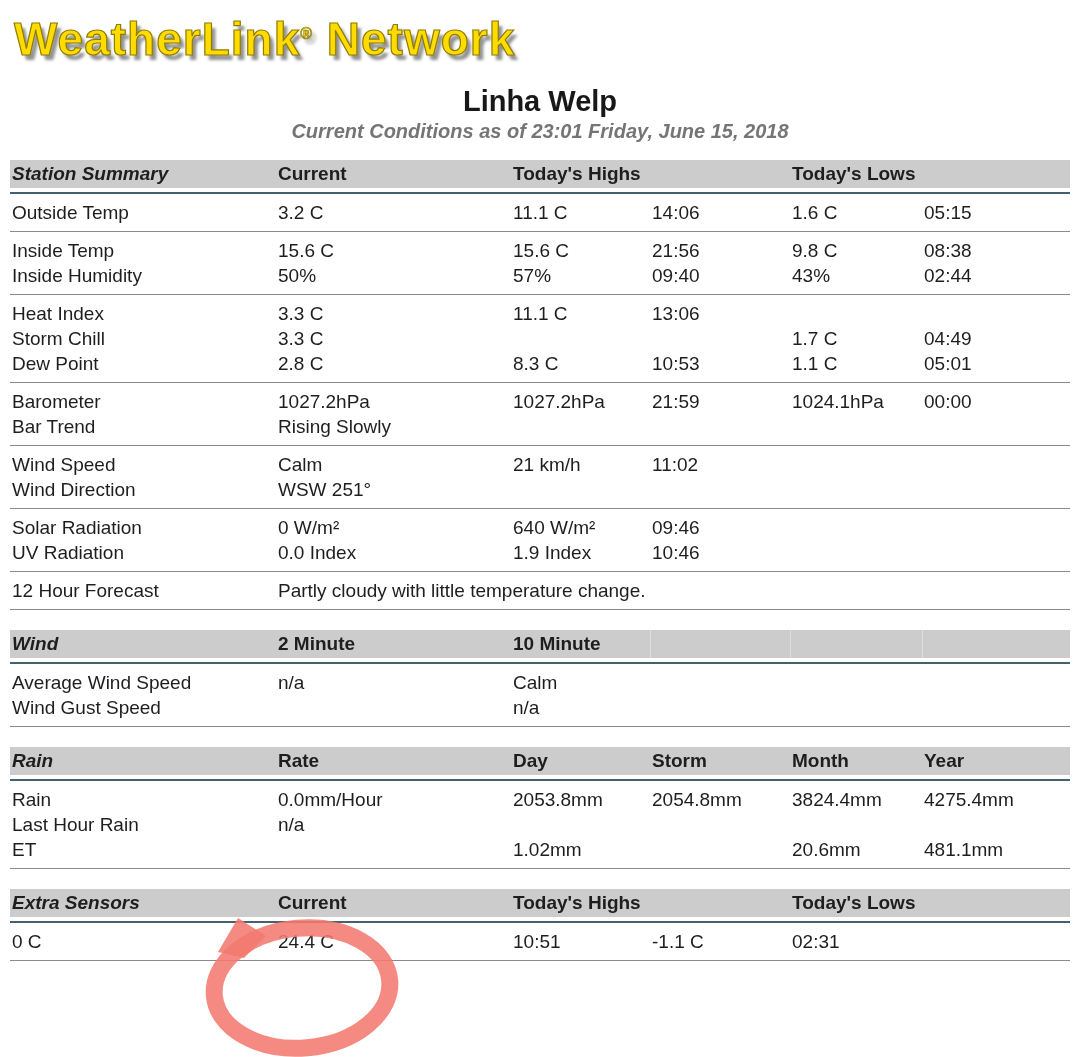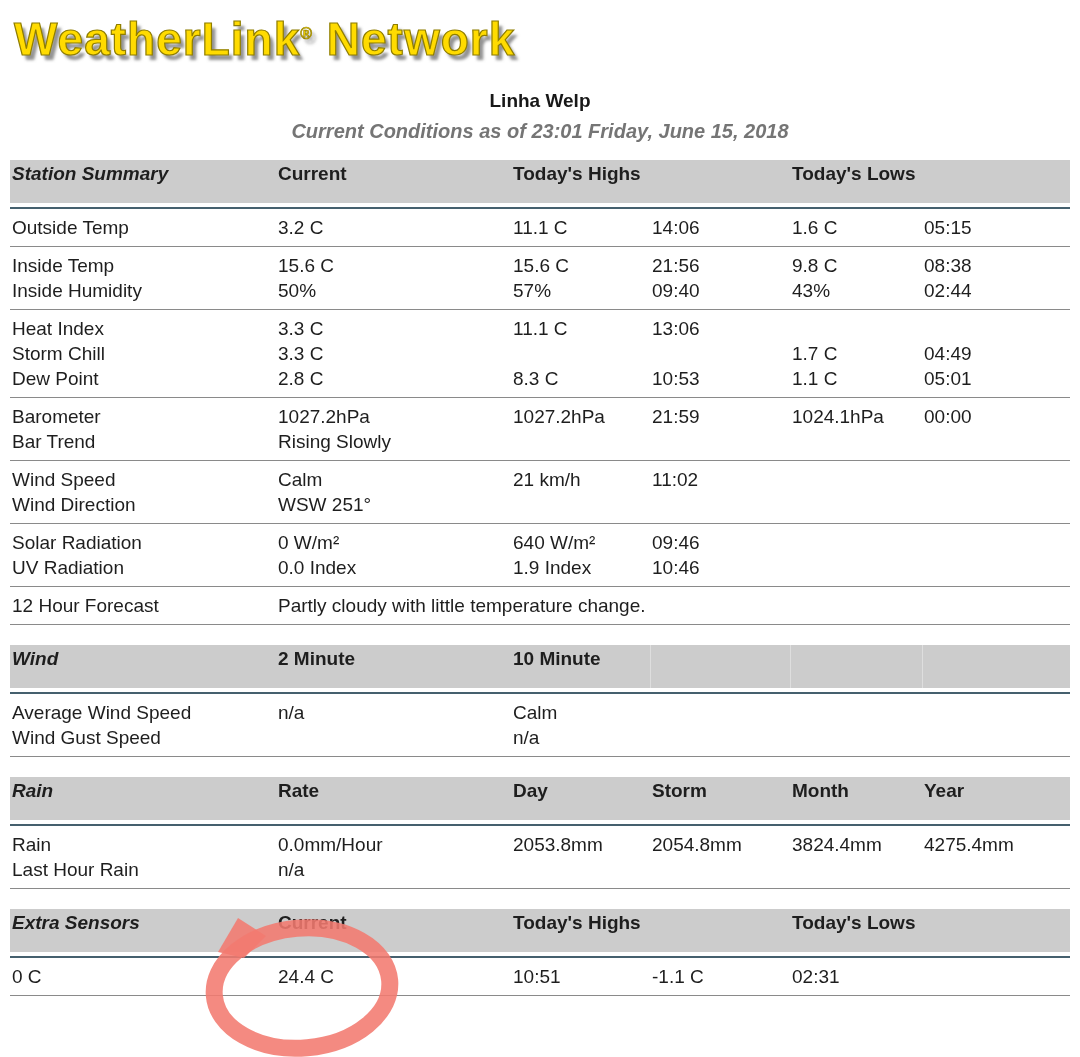--- a/index.html
+++ b/index.html
@@ -25,21 +25,21 @@
   }
   .logo .reg{
     font-size:16px;
     vertical-align:super;
     -webkit-text-stroke:0.6px #8f7d00;
   }
   
   .station-title{
     margin-top:18px;
     text-align:center;
-    font-size:19px;
+    font-size:29px;
     font-weight:bold;
     line-height:32px;
     color:#181818;
   }
   .conditions{
     text-align:center;
     font-size:20px;
     font-weight:bold;
     font-style:italic;
     color:#757575;
@@ -48,21 +48,21 @@
   }
   
   .sections{margin:17px 10px 0 10px;}
   .section{margin-bottom:20px;}
   .row{
     display:grid;
     grid-template-columns:266px 235px 139px 140px 132px 1fr;
   }
   .hdr-bar .hdr-cell{
     background:#cccccc;
-    height:43px;
+    height:28px;
     line-height:28px;
     font-size:19px;
     font-weight:bold;
     white-space:nowrap;
     overflow:visible;
     padding-left:2px;
   }
   .hdr-cell.title-cell{font-style:italic;}
   .hdr-cell.empty{border-left:1px solid #dedede;}
   .dark-line{height:2px;background:#45606e;margin-top:4px;}
@@ -282,20 +282,28 @@
             <div class="cell">4275.4mm</div>
           </div>
           <div class="row body-row">
             <div class="cell label">Last Hour Rain</div>
             <div class="cell">n/a</div>
             <div class="cell"></div>
             <div class="cell"></div>
             <div class="cell"></div>
             <div class="cell"></div>
           </div>
+          <div class="row body-row">
+            <div class="cell label">ET</div>
+            <div class="cell"></div>
+            <div class="cell">1.02mm</div>
+            <div class="cell"></div>
+            <div class="cell">20.6mm</div>
+            <div class="cell">481.1mm</div>
+          </div>
         </div>
         <div class="sep"></div>
       </div>
       <div class="section">
         <div class="hdr-bar row">
           <div class="hdr-cell title-cell">Extra Sensors</div>
           <div class="hdr-cell" style="grid-column: span 1;">Current</div>
           <div class="hdr-cell" style="grid-column: span 2;">Today's Highs</div>
           <div class="hdr-cell" style="grid-column: span 2;">Today's Lows</div>
         </div>

